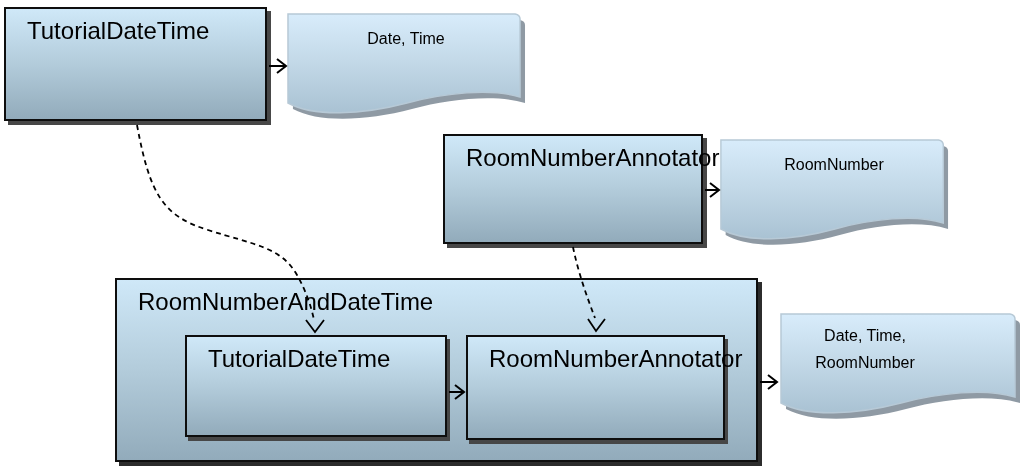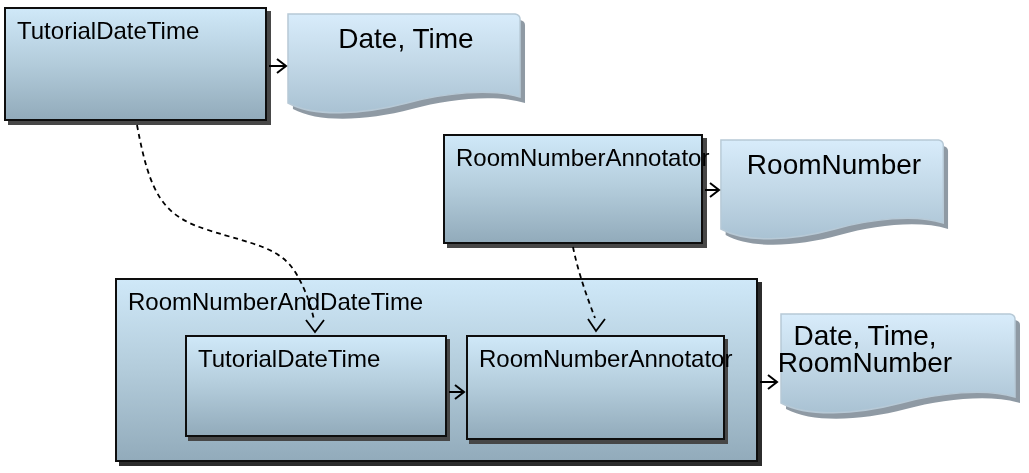--- a/index.html
+++ b/index.html
@@ -19,39 +19,39 @@
   .ae-box {
     position: absolute;
     box-sizing: border-box;
     border: 2px solid #0e0e0e;
     background: linear-gradient(180deg, #cfe8f8 0%, #b4cddc 48%, #92abbb 100%);
     box-shadow: 4px 4px 0 #474747;
   }
   .ae-box .ae-label {
     position: absolute;
     top: 8px;
-    left: 11px;
+    left: 21px;
     font-size: 24px;
     line-height: 28px;
     color: #000000;
     white-space: nowrap;
   }
   .inner-box {
     box-shadow: 3px 4px 0 #474747;
   }
   .aggregate-box {
     box-shadow: 4px 4px 0 #2c2c2c;
   }
   
   .doc {
     position: absolute;
   }
   .doc-text {
     position: absolute;
-    font-size: 28px;
+    font-size: 16px;
     line-height: 27px;
     color: #000000;
     text-align: center;
     white-space: pre-line;
     pointer-events: none;
   }
   .arrows {
     position: absolute;
     left: 0;
     top: 0;

